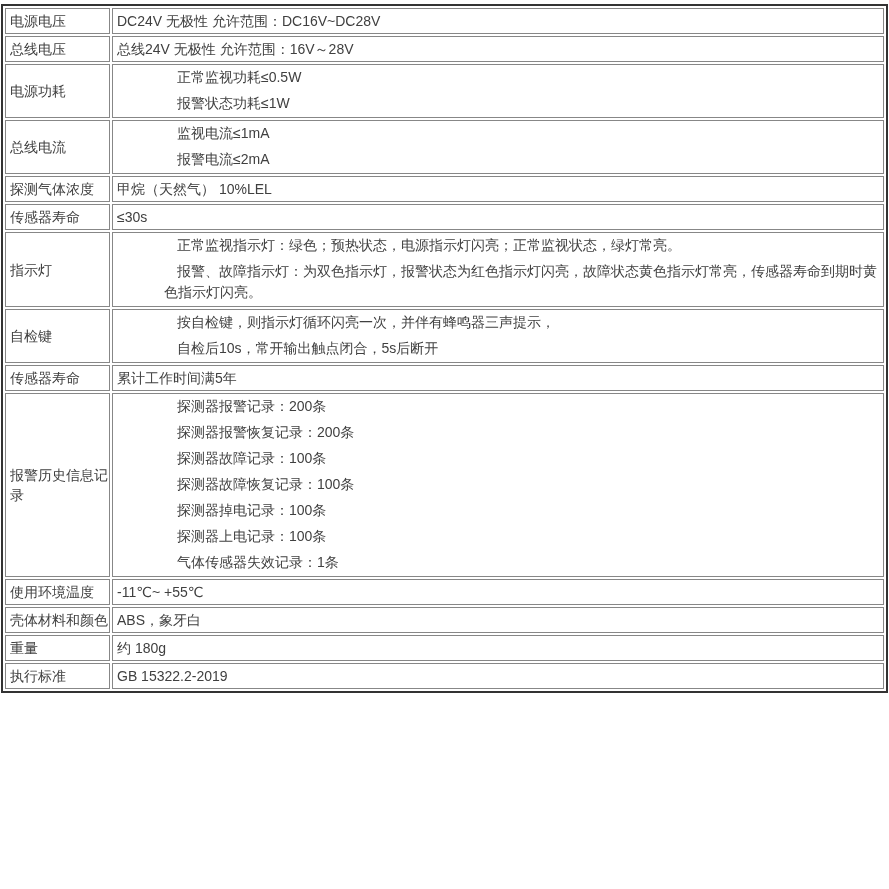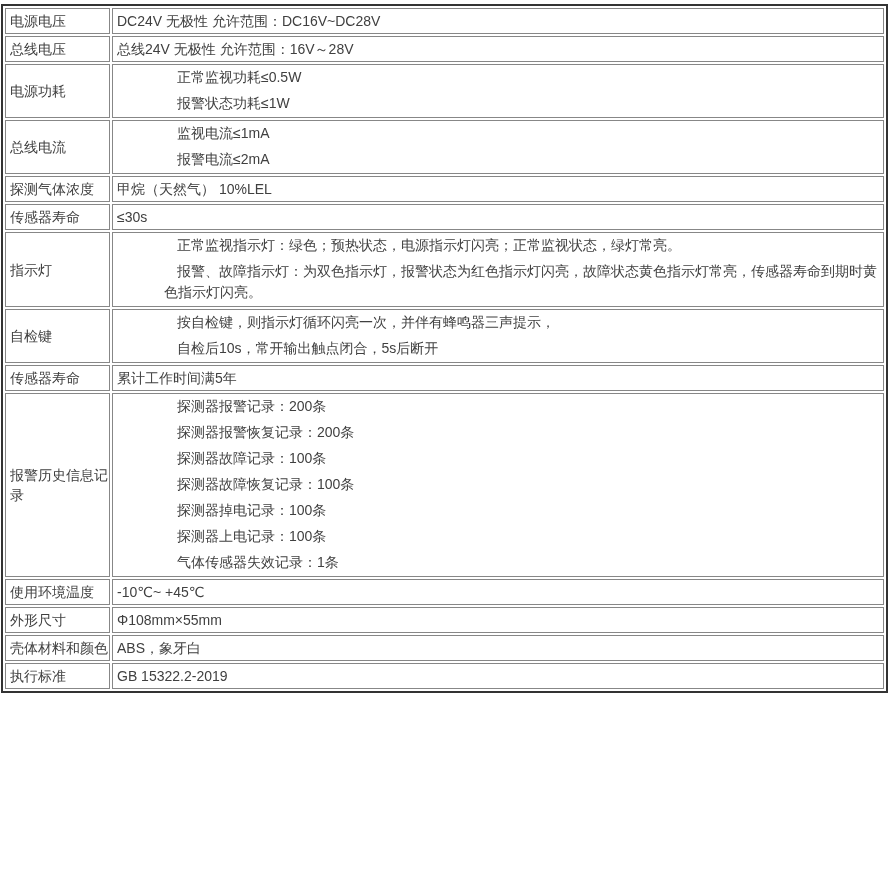--- a/index.html
+++ b/index.html
@@ -121,33 +121,33 @@
           <p class="line indented">探测器故障记录：100条</p>
           <p class="line indented">探测器故障恢复记录：100条</p>
           <p class="line indented">探测器掉电记录：100条</p>
           <p class="line indented">探测器上电记录：100条</p>
           <p class="line indented">气体传感器失效记录：1条</p>
         </td>
       </tr>
       <tr>
         <td class="label-cell">使用环境温度</td>
         <td class="value-cell">
-          <p class="line">-10℃~ +45℃</p>
-        </td>
-      </tr>
-      <tr>
-        <td class="label-cell">外形尺寸</td>
-        <td class="value-cell">
-          <p class="line">Φ108mm×55mm</p>
+          <p class="line">-11℃~ +55℃</p>
         </td>
       </tr>
       <tr>
         <td class="label-cell">壳体材料和颜色</td>
         <td class="value-cell">
           <p class="line">ABS，象牙白</p>
+        </td>
+      </tr>
+      <tr>
+        <td class="label-cell">重量</td>
+        <td class="value-cell">
+          <p class="line">约 180g</p>
         </td>
       </tr>
       <tr>
         <td class="label-cell">执行标准</td>
         <td class="value-cell">
           <p class="line">GB 15322.2-2019</p>
         </td>
       </tr>
     </tbody>
 </table>

